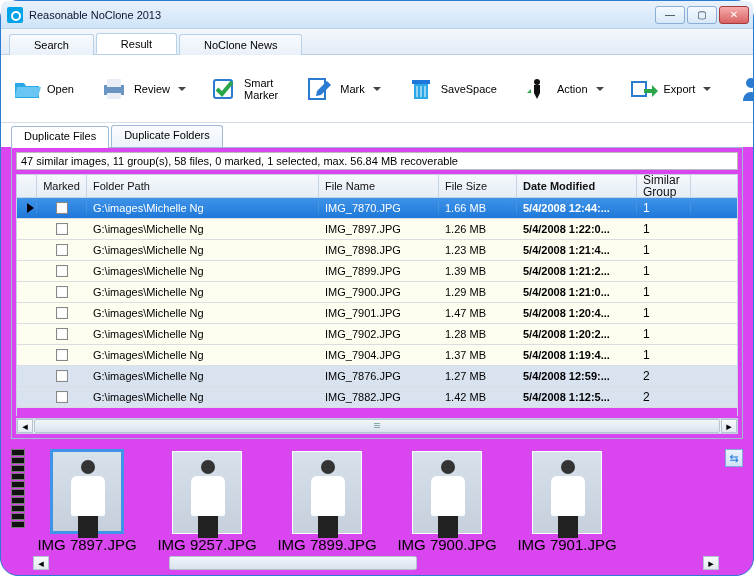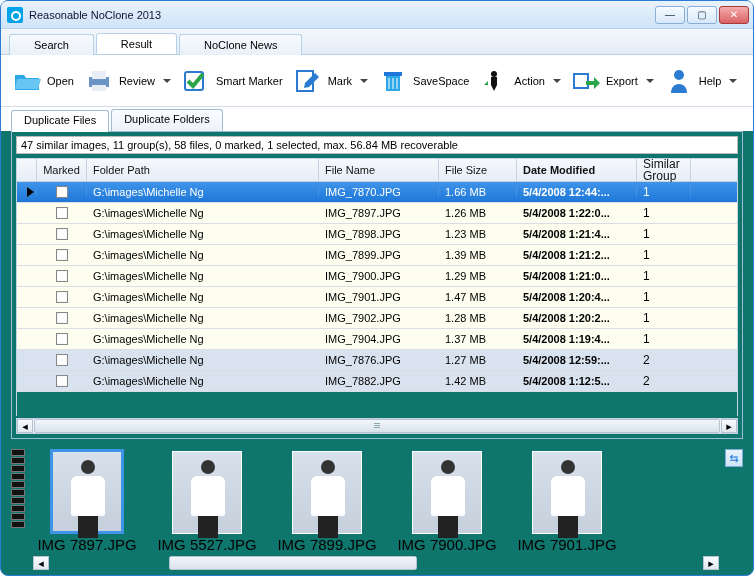--- a/index.html
+++ b/index.html
@@ -1,28 +1,28 @@
 <!DOCTYPE html>
 <html><head>
 <meta charset="utf-8">
 <style>
 * { box-sizing: border-box; margin: 0; padding: 0; font-family: "Segoe UI", Tahoma, sans-serif; font-size: 11px; }
 html, body { width: 754px; height: 576px; overflow: hidden; }
-.window { width: 754px; height: 576px; border: 1px solid #2a7bd1; border-radius: 8px; background: #0f766e; display: flex; flex-direction: column; }
+.window { width: 754px; height: 576px; border: 1px solid #2a7bd1; border-radius: 18px; background: #d946ef; display: flex; flex-direction: column; }
 .titlebar { height: 28px; background: linear-gradient(#e9f2fb, #cfe4f8); border-top-left-radius: 6px; border-top-right-radius: 6px; display: flex; align-items: center; padding: 0 4px 0 6px; border-bottom: 1px solid #b7d1ea; }
 .titlebar .app-icon { width: 16px; height: 16px; background: #00a2e8; border-radius: 2px; margin-right: 6px; position: relative; }
 .titlebar .app-icon::after { content: ""; position: absolute; left: 4px; top: 4px; width: 6px; height: 6px; border: 2px solid #fff; border-radius: 50%; }
 .titlebar .title { flex: 1; color: #113; }
 .winbtns { display: flex; gap: 2px; }
 .winbtn { width: 30px; height: 18px; border: 1px solid #8aaed6; border-radius: 3px; background: linear-gradient(#f5faff,#d8e8f8); font-size: 10px; display: flex; align-items: center; justify-content: center; color: #234; cursor: pointer; }
 .winbtn.close { background: linear-gradient(#f6adad,#d96262); border-color: #a63a3a; color: #fff; }
 .tabbar { height: 26px; background: linear-gradient(#f3f7fc,#e3ecf6); display: flex; padding: 4px 14px 0 8px; gap: 0; border-bottom: 1px solid #b7d1ea; }
 .tab { padding: 4px 24px; background: linear-gradient(#f8fbff,#e9f0f8); border: 1px solid #b7d1ea; border-bottom: none; border-radius: 3px 3px 0 0; margin-right: 2px; cursor: pointer; position: relative; top: 1px; }
 .tab.active { background: #fff; font-weight: 400; top: 0; border-bottom: 1px solid #fff; }
-.toolbar { height: 52px; background: #fff; display: flex; align-items: center; padding: 0 10px; gap: 7px; border-bottom: 1px solid #d3dde8; }
+.toolbar { height: 68px; background: #fff; display: flex; align-items: center; padding: 0 10px; gap: 22px; border-bottom: 1px solid #d3dde8; }
 .tb-item { display: flex; align-items: center; gap: 6px; cursor: pointer; padding: 4px 2px; }
 .tb-ico { width: 28px; height: 28px; display: flex; align-items: center; justify-content: center; }
 .dd { width: 0; height: 0; border-left: 4px solid transparent; border-right: 4px solid transparent; border-top: 4px solid #444; margin-left: 2px; }
 .subtabs { height: 24px; display: flex; padding: 2px 10px 0 10px; gap: 0; background: #fff; }
 .subtab { padding: 3px 12px; border: 1px solid #9fbad6; border-bottom: none; border-radius: 3px 3px 0 0; background: linear-gradient(#fafcff,#ecf2f9); cursor: pointer; margin-right: 2px; position: relative; }
 .subtab.active { background: #fff; top: 1px; z-index: 2; }
 .content { flex: 1; padding: 0 10px 6px 10px; display: flex; flex-direction: column; overflow: hidden; }
 .panel { border: 1px solid #9fbad6; flex: 1; display: flex; flex-direction: column; overflow: hidden; }
 .status { padding: 2px 4px; border: 1px solid #bbb; margin: 4px; font-size: 11px; background: #fff; }
 .grid { flex: 1; display: flex; flex-direction: column; overflow: hidden; margin: 0 4px 2px 4px; }
@@ -352,21 +352,21 @@
             <div class="thumb-lbl">IMG  7897.JPG</div>
           </div>
           <div class="thumb">
             <div class="thumb-img">
               <div class="person">
                 <div class="hd"></div>
                 <div class="bd"></div>
                 <div class="lg"></div>
               </div>
             </div>
-            <div class="thumb-lbl">IMG  5527.JPG</div>
+            <div class="thumb-lbl">IMG  9257.JPG</div>
           </div>
           <div class="thumb">
             <div class="thumb-img">
               <div class="person">
                 <div class="hd"></div>
                 <div class="bd"></div>
                 <div class="lg"></div>
               </div>
             </div>
             <div class="thumb-lbl">IMG  7899.JPG</div>

